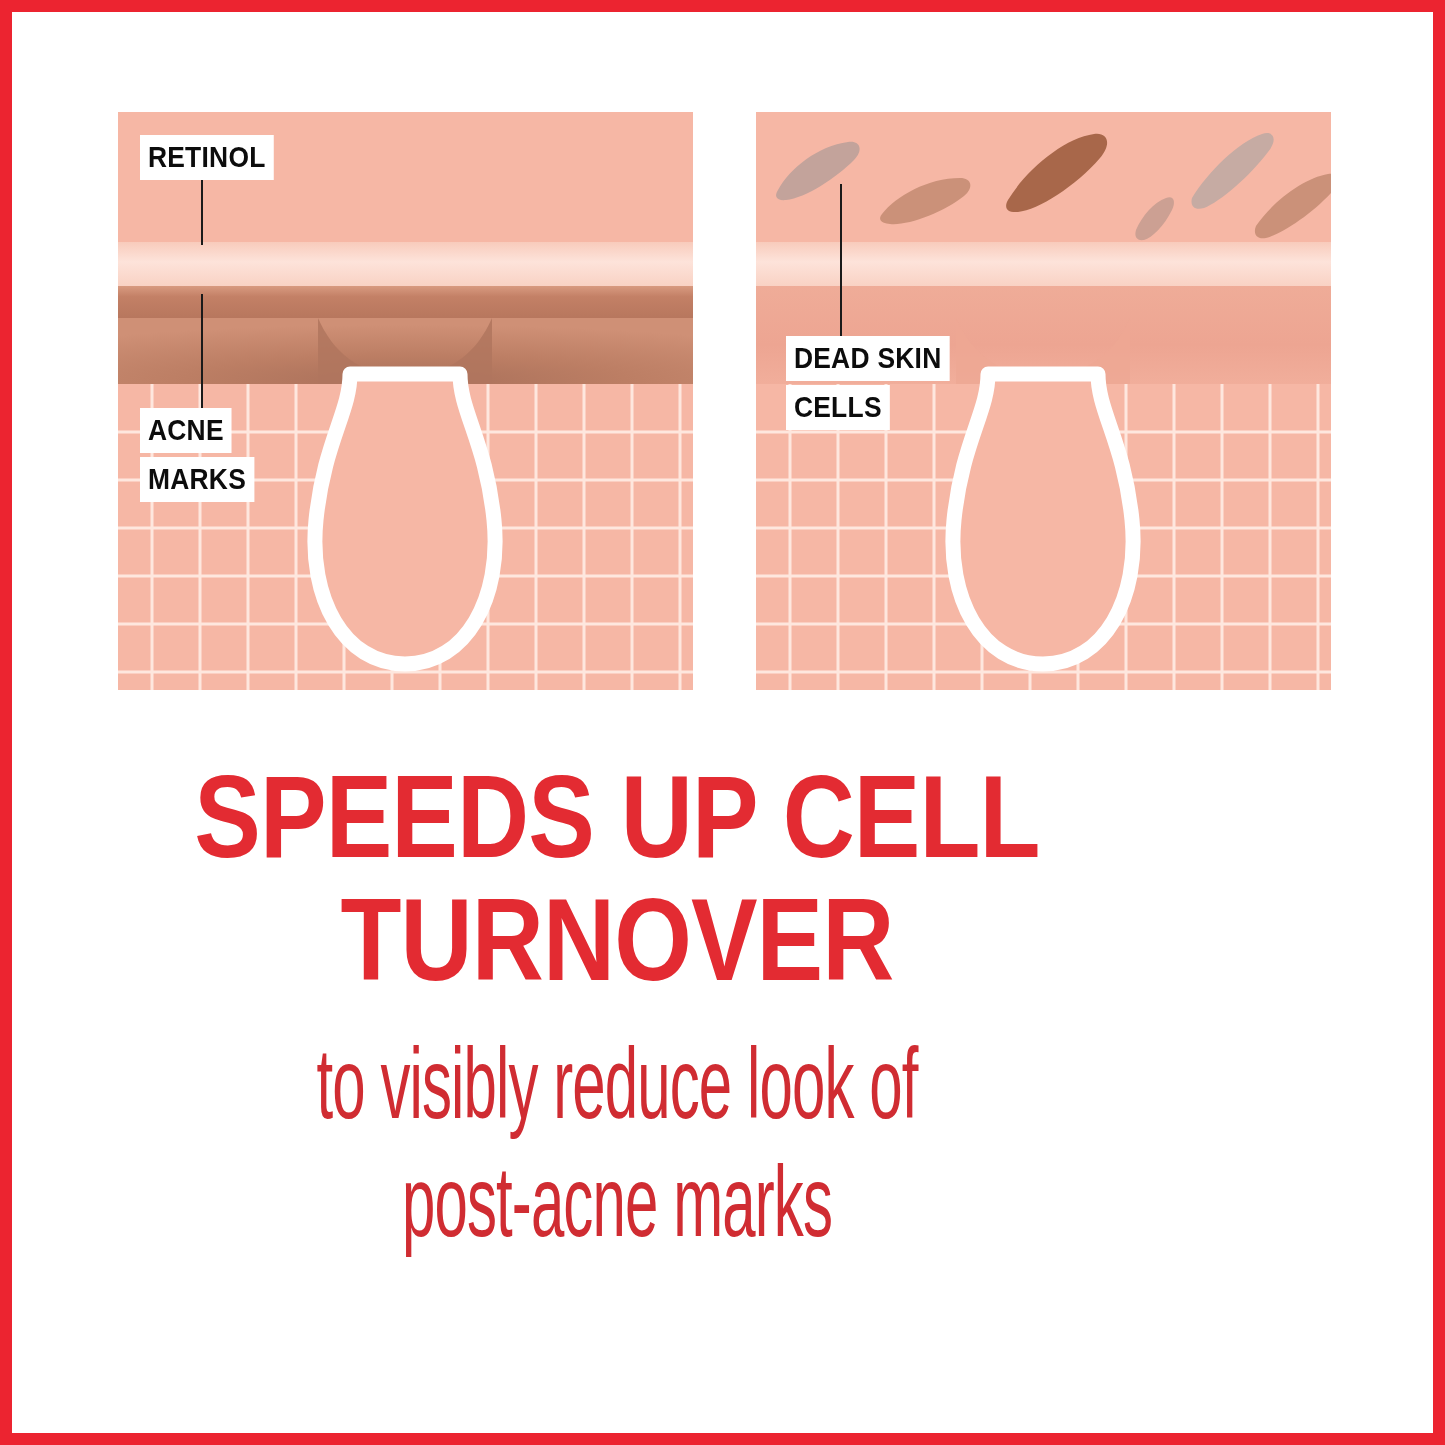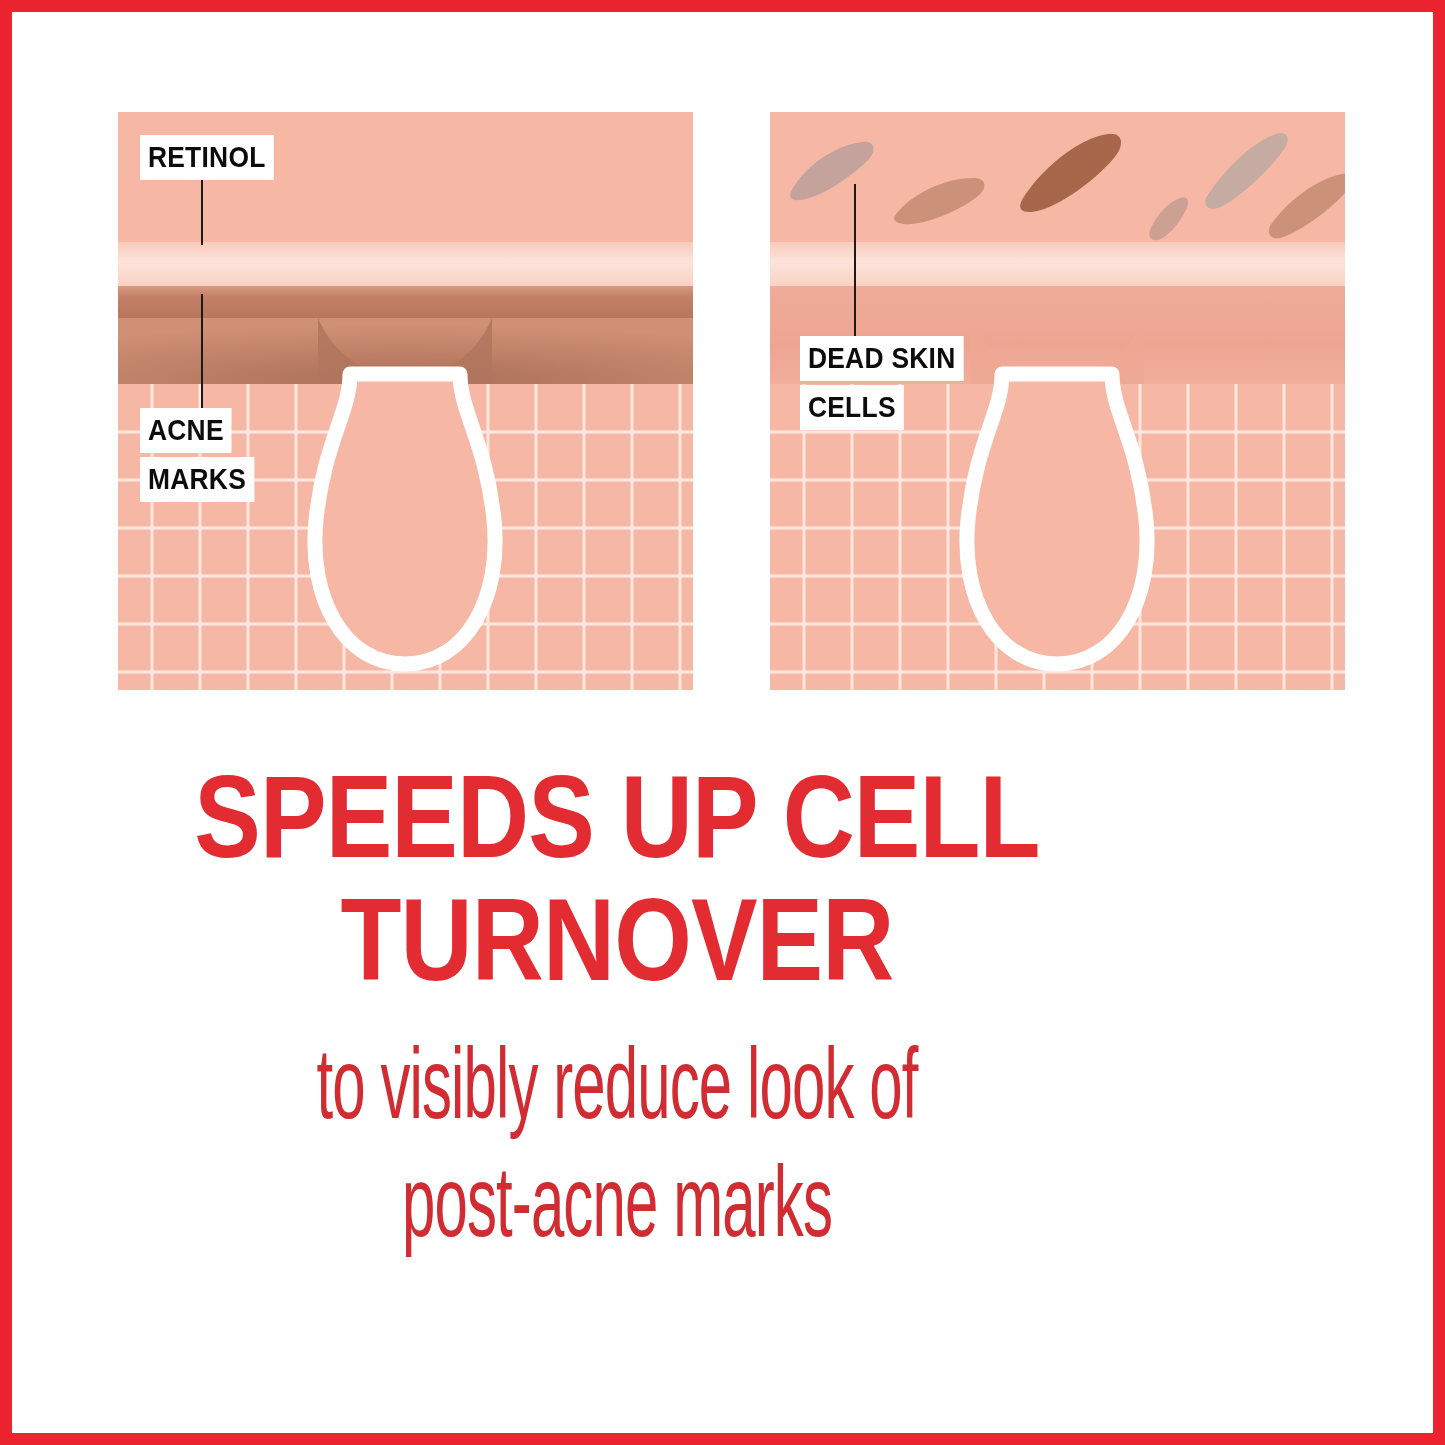--- a/index.html
+++ b/index.html
@@ -41,21 +41,21 @@
   }
   .panel {
     position: absolute;
     top: 0;
     width: 575px;
     height: 578px;
     overflow: hidden;
     background: #F6B7A5;
   }
   .panel-left  { left: 0px; }
-  .panel-right { left: 652px; }
+  .panel-right { left: 638px; }
 
   .panel svg { display: block; }
 
   
   .label-box {
     position: absolute;
     background: #FFFFFF;
     color: #0C0C0C;
     font-family: "Liberation Sans", sans-serif;
     font-weight: bold;

